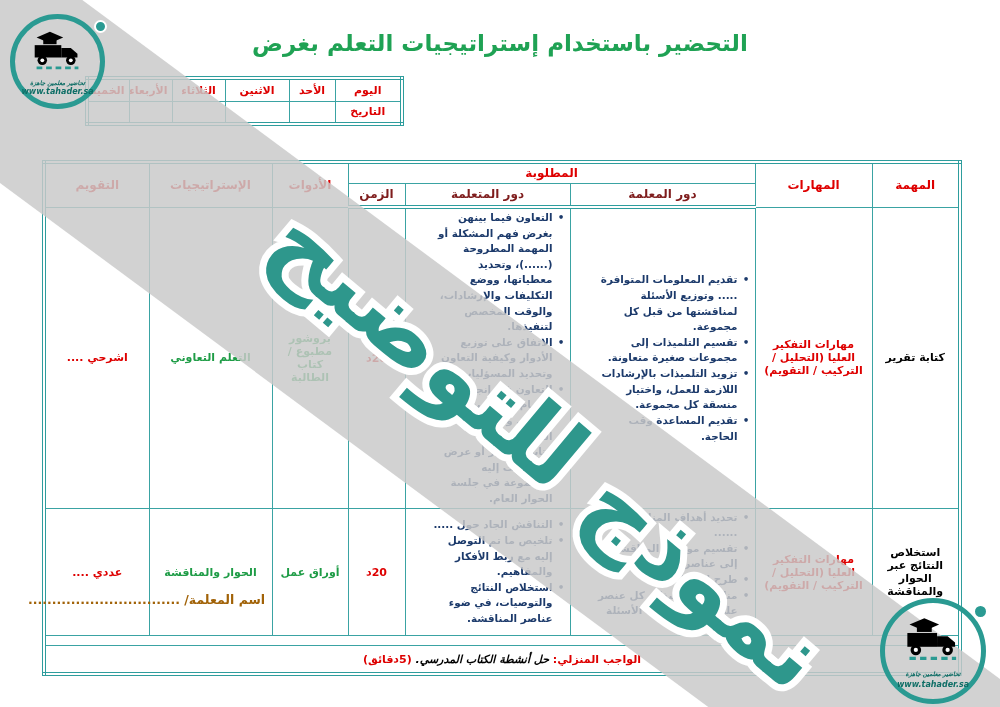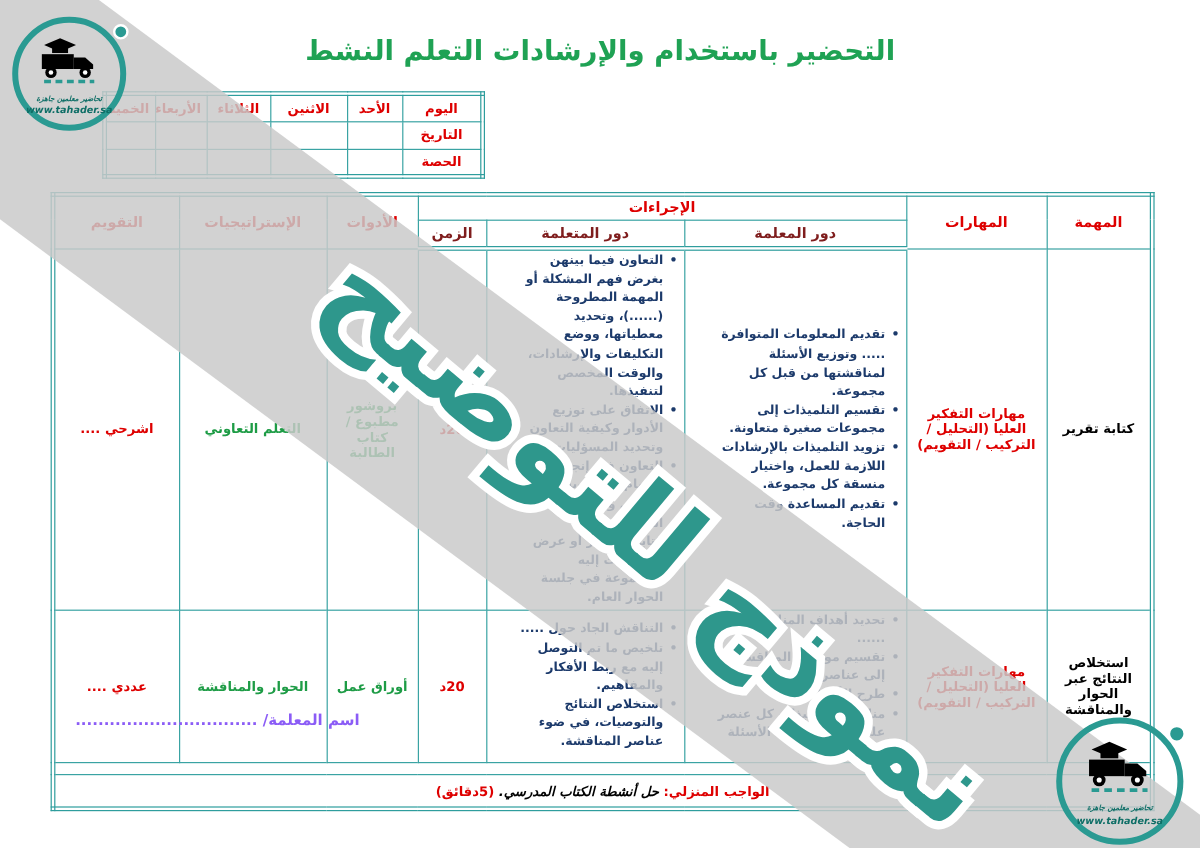--- a/index.html
+++ b/index.html
@@ -42,21 +42,21 @@
   .roles li { position:relative; padding-right:13px; font-size:10.4px; font-weight:bold;
               color:#1c3a6b; line-height:1.5; text-align:right;margin-left:22px; }
   .roles li::before { content:"•"; position:absolute; right:1px; top:0; color:#1c3a6b; }
   .spacer td { height:10px; border-bottom:4px double #2e9d9d; }
   .homework td { height:28px; border-top:4px double #2e9d9d; text-align:right; padding-right:10px; font-size:12px; }
   .hw-label, .hw-duration { color:#de0000; }
   .hw-text { color:#000;font-style:italic; }
 
   
   .teacher-name { position:absolute; top:592px; left:28px; width:306px; direction:rtl;
-                  text-align:center; font-size:12.5px; font-weight:bold; color:#8b5cf6; }
+                  text-align:left; font-size:12.5px; font-weight:bold; color:#a16207; }
 
   
   .band { position:absolute; left:-250px; top:333px; width:1500px; height:196px;
           background:#c9c9c9; opacity:0.84; transform:rotate(36.5deg); z-index:50; }
 
   
   .watermark { position:absolute; left:548px; top:448px; transform:translate(-50%,-50%) rotate(40deg);
                white-space:nowrap; z-index:60; font-size:96px; font-weight:bold; }
   .watermark span { display:block; white-space:nowrap; }
   .wm-stroke { position:absolute; left:0; top:0; color:#fff; -webkit-text-stroke:14px #fff;
@@ -74,21 +74,21 @@
   .logo-line1 { position:absolute; top:68%; width:100%; text-align:center; font-size:6px;
                 font-weight:bold; color:#0e6e66; }
   .logo-line2 { position:absolute; top:77%; width:100%; text-align:center; font-size:8px;
                 font-weight:bold; color:#0e6e66; }
 </style>
 </head>
 <body>
 
 <div class="page">
 
-  <div class="title">التحضير باستخدام والإرشادات التعلم النشط</div>
+  <div class="title">التحضير باستخدام إستراتيجيات التعلم بغرض</div>
 
 
   <table class="t days-table">
     <colgroup>
         <col style="width:67px">
         <col style="width:46px">
         <col style="width:64px">
         <col style="width:53px">
         <col style="width:43px">
         <col style="width:42px">
@@ -103,47 +103,39 @@
       <td class="lbl-red">الخميس</td>
     </tr>
     <tr>
       <td class="lbl-red">التاريخ</td>
       <td></td>
           <td></td>
       <td></td>
           <td></td>
       <td></td>
     </tr>
-    <tr>
-      <td class="lbl-red">الحصة</td>
-      <td></td>
-          <td></td>
-      <td></td>
-          <td></td>
-      <td></td>
-    </tr>
   </tbody>
     </table>
 
   <table class="t main-table">
     <colgroup>
       <col style="width:88px">
         <col style="width:117px">
         <col style="width:185px">
         <col style="width:165px">
       <col style="width:57px">
         <col style="width:76px">
         <col style="width:123px">
         <col style="width:105px">
     </colgroup>
     <thead>
       <tr class="h-proc">
         <td rowspan="2">المهمة</td>
         <td rowspan="2">المهارات</td>
-        <td colspan="3">الإجراءات</td>
+        <td colspan="3">المطلوبة</td>
         <td rowspan="2">الأدوات</td>
         <td rowspan="2">الإستراتيجيات</td>
         <td rowspan="2">التقويم</td>
       </tr>
       <tr class="h-sub">
         <td class="navy">دور المعلمة</td>
         <td class="navy">دور المتعلمة</td>
         <td class="navy">الزمن</td>
       </tr>
     </thead>

